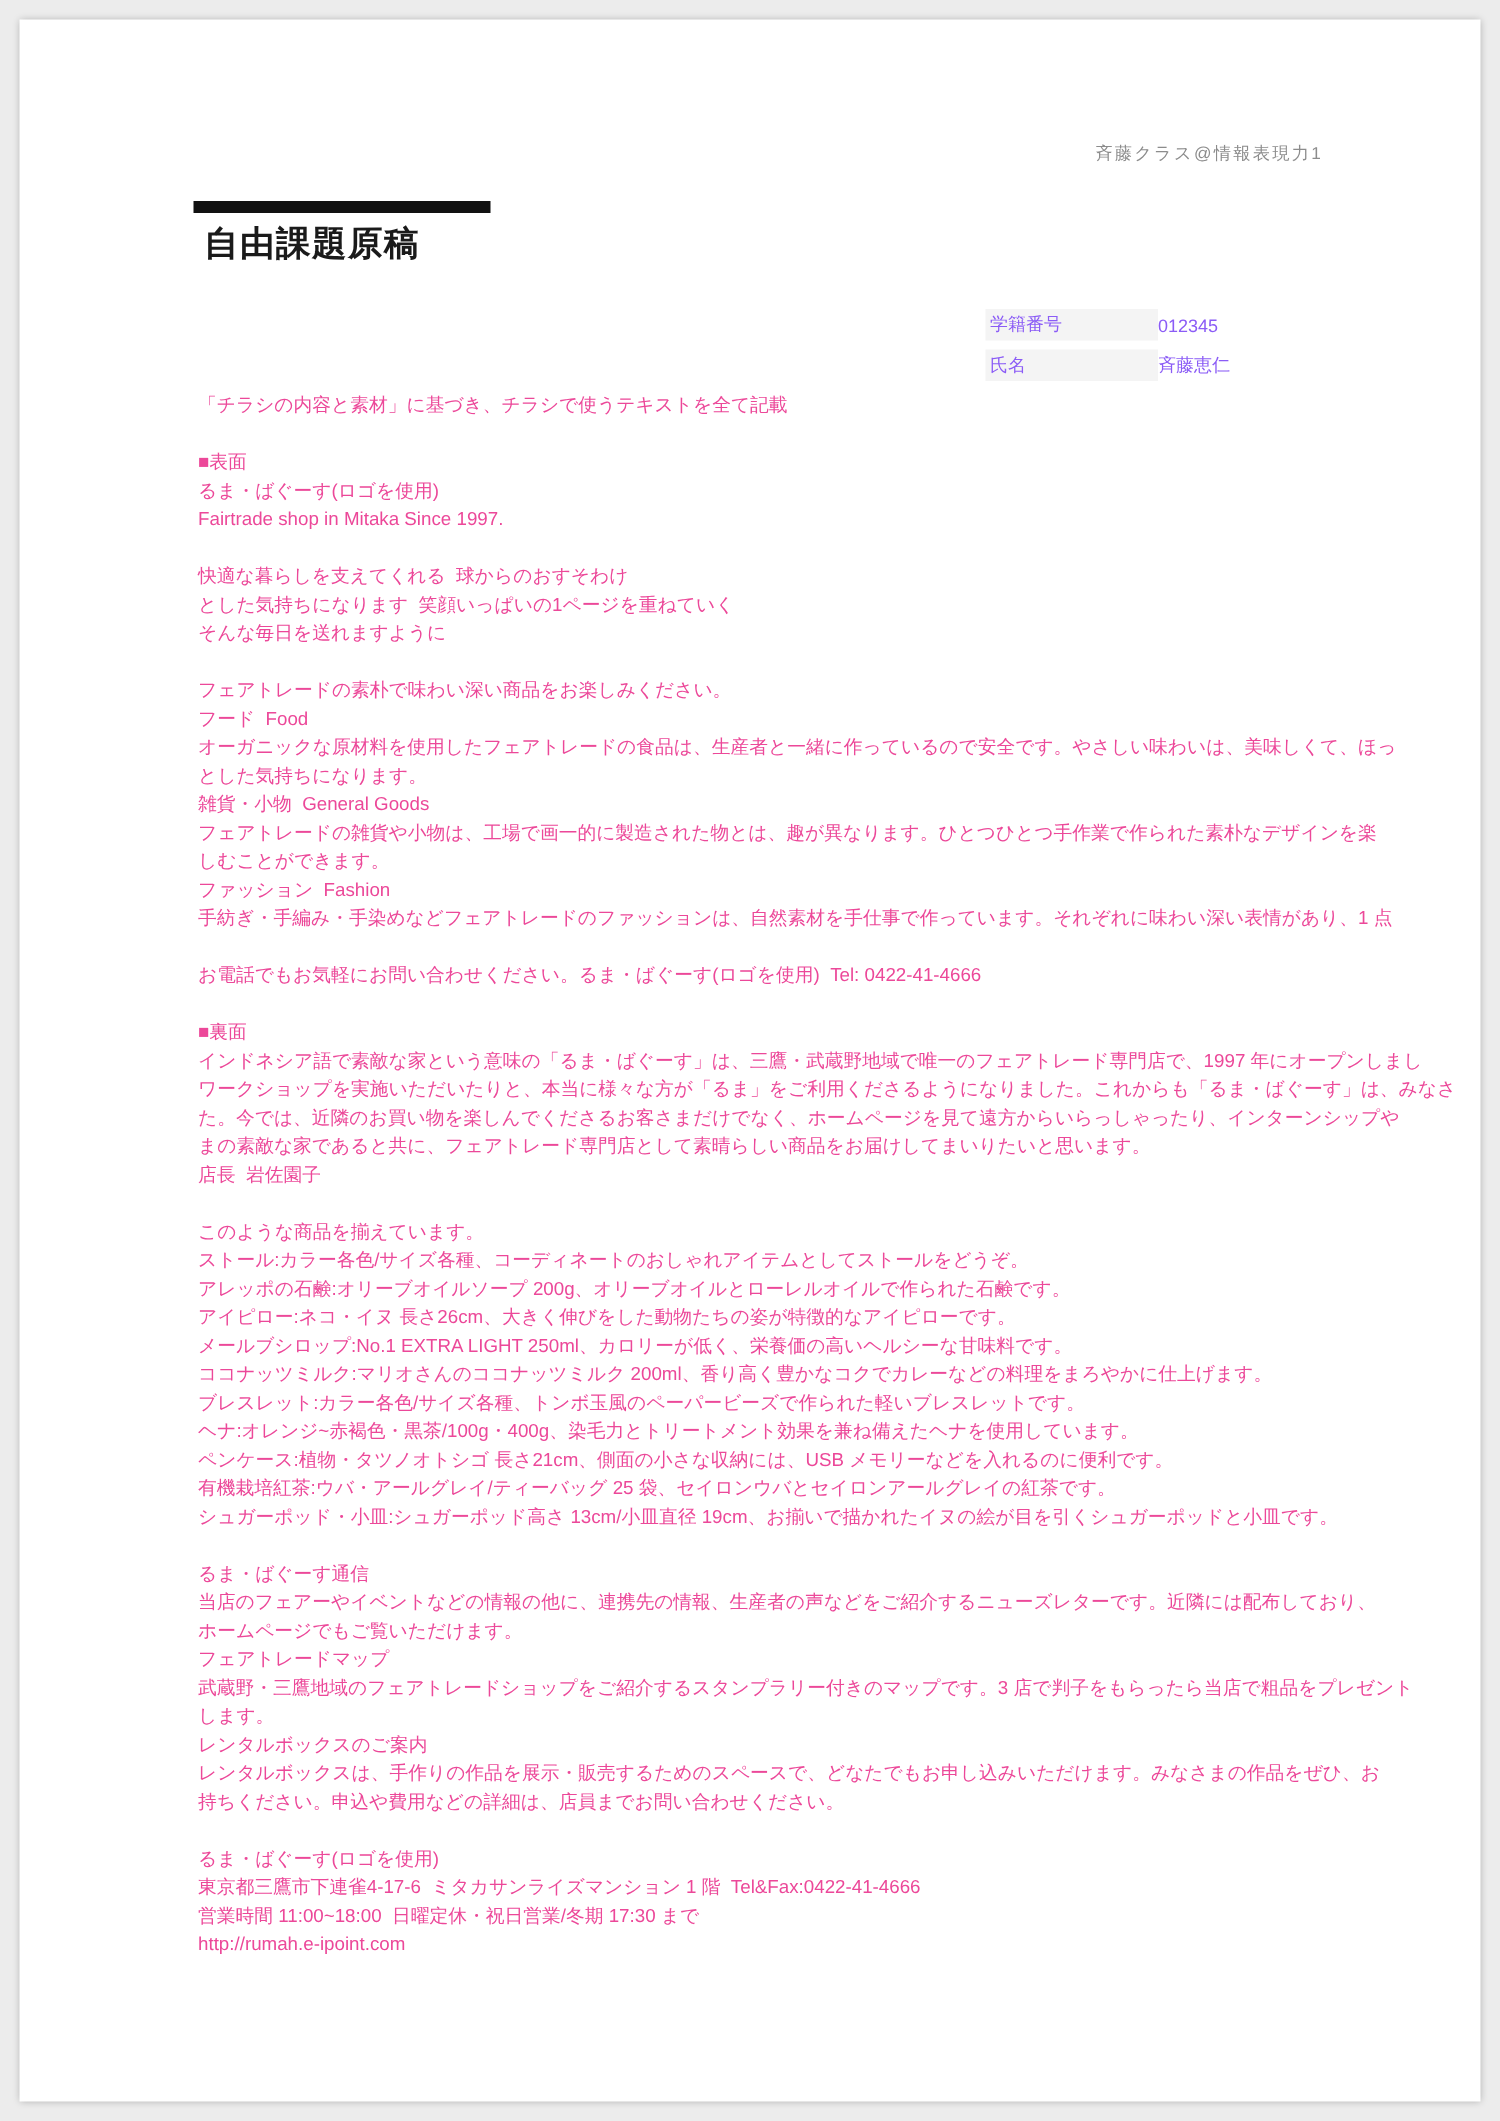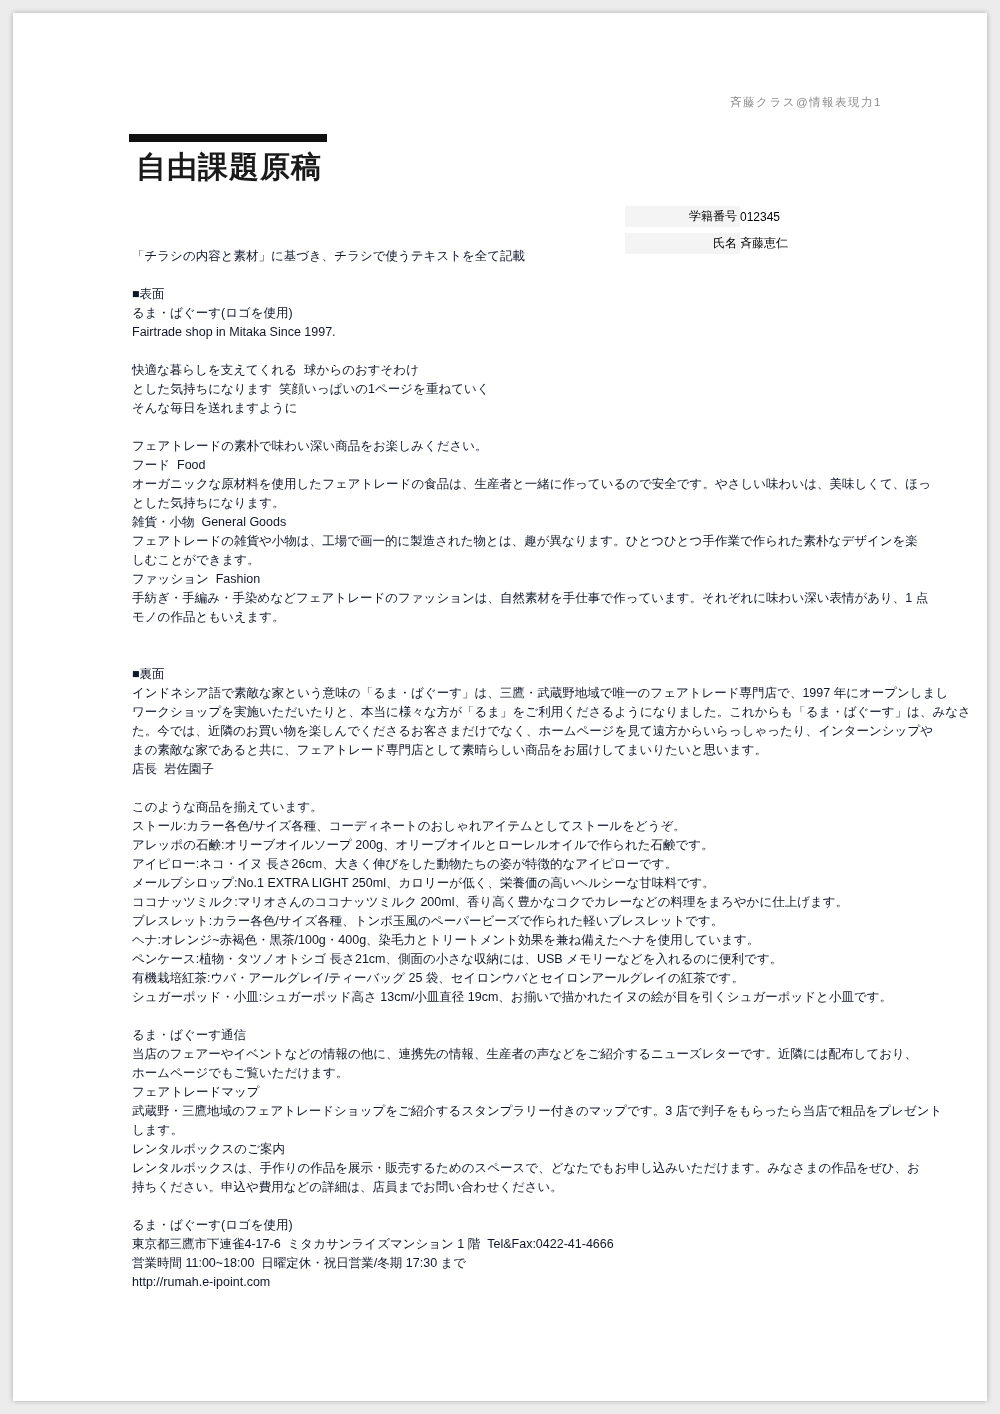--- a/index.html
+++ b/index.html
@@ -37,56 +37,55 @@
     left: 116px;
     top: 121px;
     width: 198px;
     height: 8px;
     background: #111111;
   }
   .page-title {
     position: absolute;
     left: 123px;
     top: 134px;
-    font-size: 30px;
+    font-size: 23px;
     font-weight: bold;
     letter-spacing: 1px;
     color: #1a1a1a;
     white-space: nowrap;
   }
   .student {
     position: absolute;
-    left: 612px;
+    left: 644px;
     top: 190px;
     font-size: 12px;
-    color: #000000;
-    text-align: right;
+    color: #8b5cf6;
   }
   .student .row {
     display: flex;
     align-items: center;
     height: 27px;
   }
   .student .label {
     width: 115px;
     background: #f4f4f4;
     padding: 2px 3px;
     box-sizing: border-box;
     white-space: nowrap;
   }
   .student .value {
     white-space: nowrap;
   }
   .body-text {
     position: absolute;
     left: 119px;
-    top: 234px;
+    top: 248px;
     width: 800px;
     font-size: 12.5px;
-    color: #0f172a;
+    color: #ec4899;
   }
   .body-text .line {
     height: 19px;
     line-height: 19px;
     white-space: pre;
     overflow: visible;
   }
 </style>
 </head>
 <body>
@@ -124,22 +123,22 @@
         <div class="line"></div>
         <div class="line">フェアトレードの素朴で味わい深い商品をお楽しみください。</div>
         <div class="line">フード  Food</div>
         <div class="line">オーガニックな原材料を使用したフェアトレードの食品は、生産者と一緒に作っているので安全です。やさしい味わいは、美味しくて、ほっ</div>
         <div class="line">とした気持ちになります。</div>
         <div class="line">雑貨・小物  General Goods</div>
         <div class="line">フェアトレードの雑貨や小物は、工場で画一的に製造された物とは、趣が異なります。ひとつひとつ手作業で作られた素朴なデザインを楽</div>
         <div class="line">しむことができます。</div>
         <div class="line">ファッション  Fashion</div>
         <div class="line">手紡ぎ・手編み・手染めなどフェアトレードのファッションは、自然素材を手仕事で作っています。それぞれに味わい深い表情があり、1 点</div>
-        <div class="line">モノの作品ともいえます。</div>
         <div class="line"></div>
+        <div class="line">お電話でもお気軽にお問い合わせください。るま・ばぐーす(ロゴを使用)  Tel: 0422-41-4666</div>
         <div class="line"></div>
         <div class="line">■裏面</div>
         <div class="line">インドネシア語で素敵な家という意味の「るま・ばぐーす」は、三鷹・武蔵野地域で唯一のフェアトレード専門店で、1997 年にオープンしまし</div>
         <div class="line">ワークショップを実施いただいたりと、本当に様々な方が「るま」をご利用くださるようになりました。これからも「るま・ばぐーす」は、みなさ</div>
         <div class="line">た。今では、近隣のお買い物を楽しんでくださるお客さまだけでなく、ホームページを見て遠方からいらっしゃったり、インターンシップや</div>
         <div class="line">まの素敵な家であると共に、フェアトレード専門店として素晴らしい商品をお届けしてまいりたいと思います。</div>
         <div class="line">店長  岩佐園子</div>
         <div class="line"></div>
         <div class="line">このような商品を揃えています。</div>
         <div class="line">ストール:カラー各色/サイズ各種、コーディネートのおしゃれアイテムとしてストールをどうぞ。</div>

